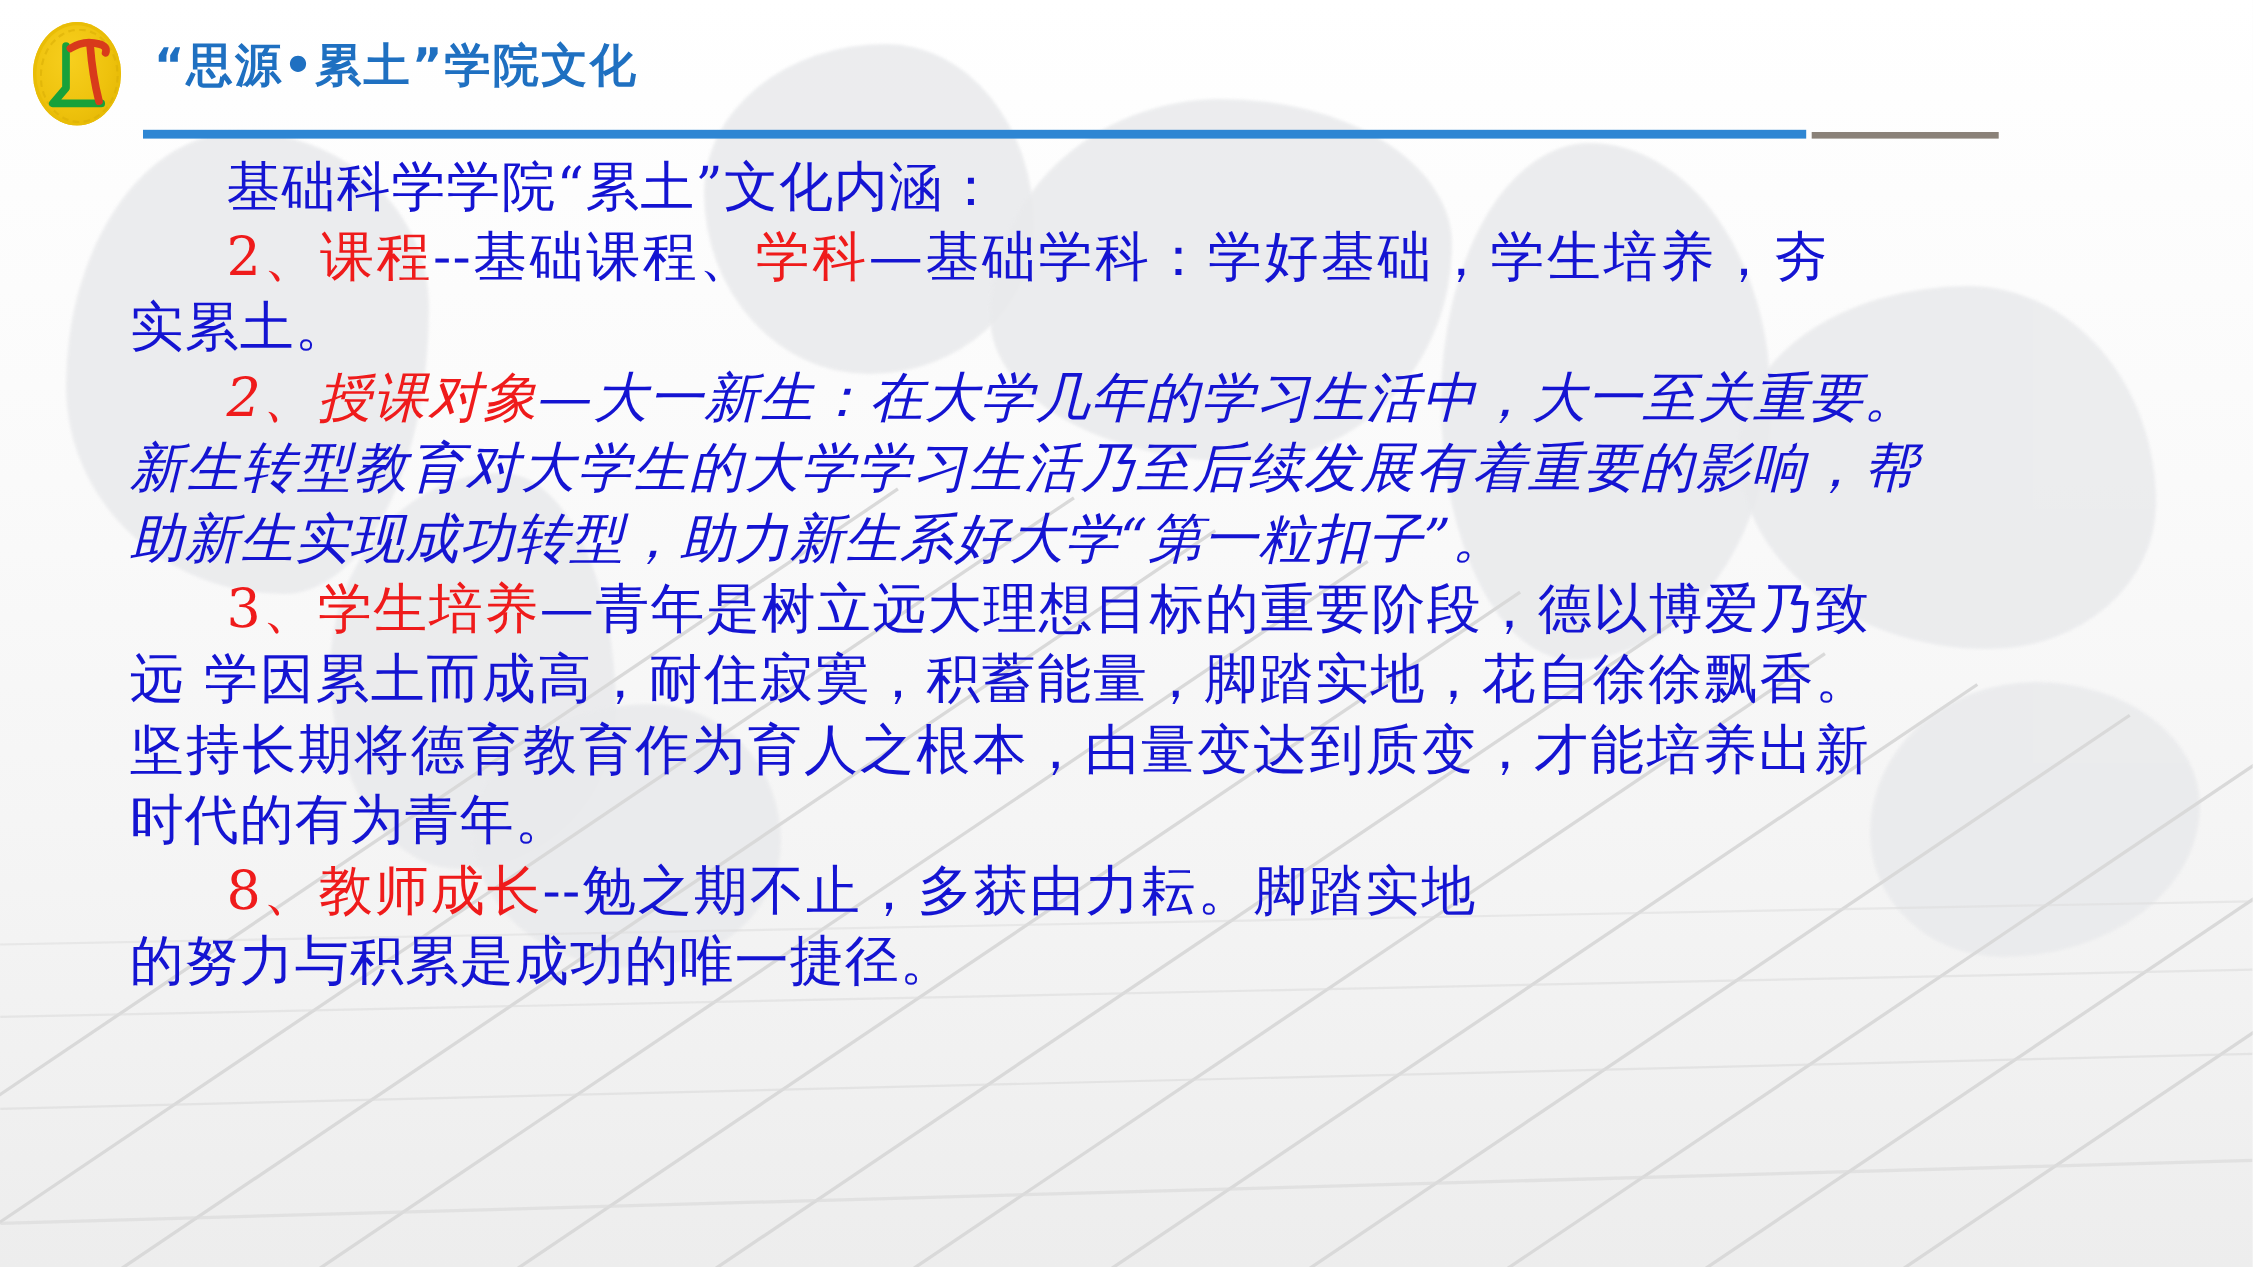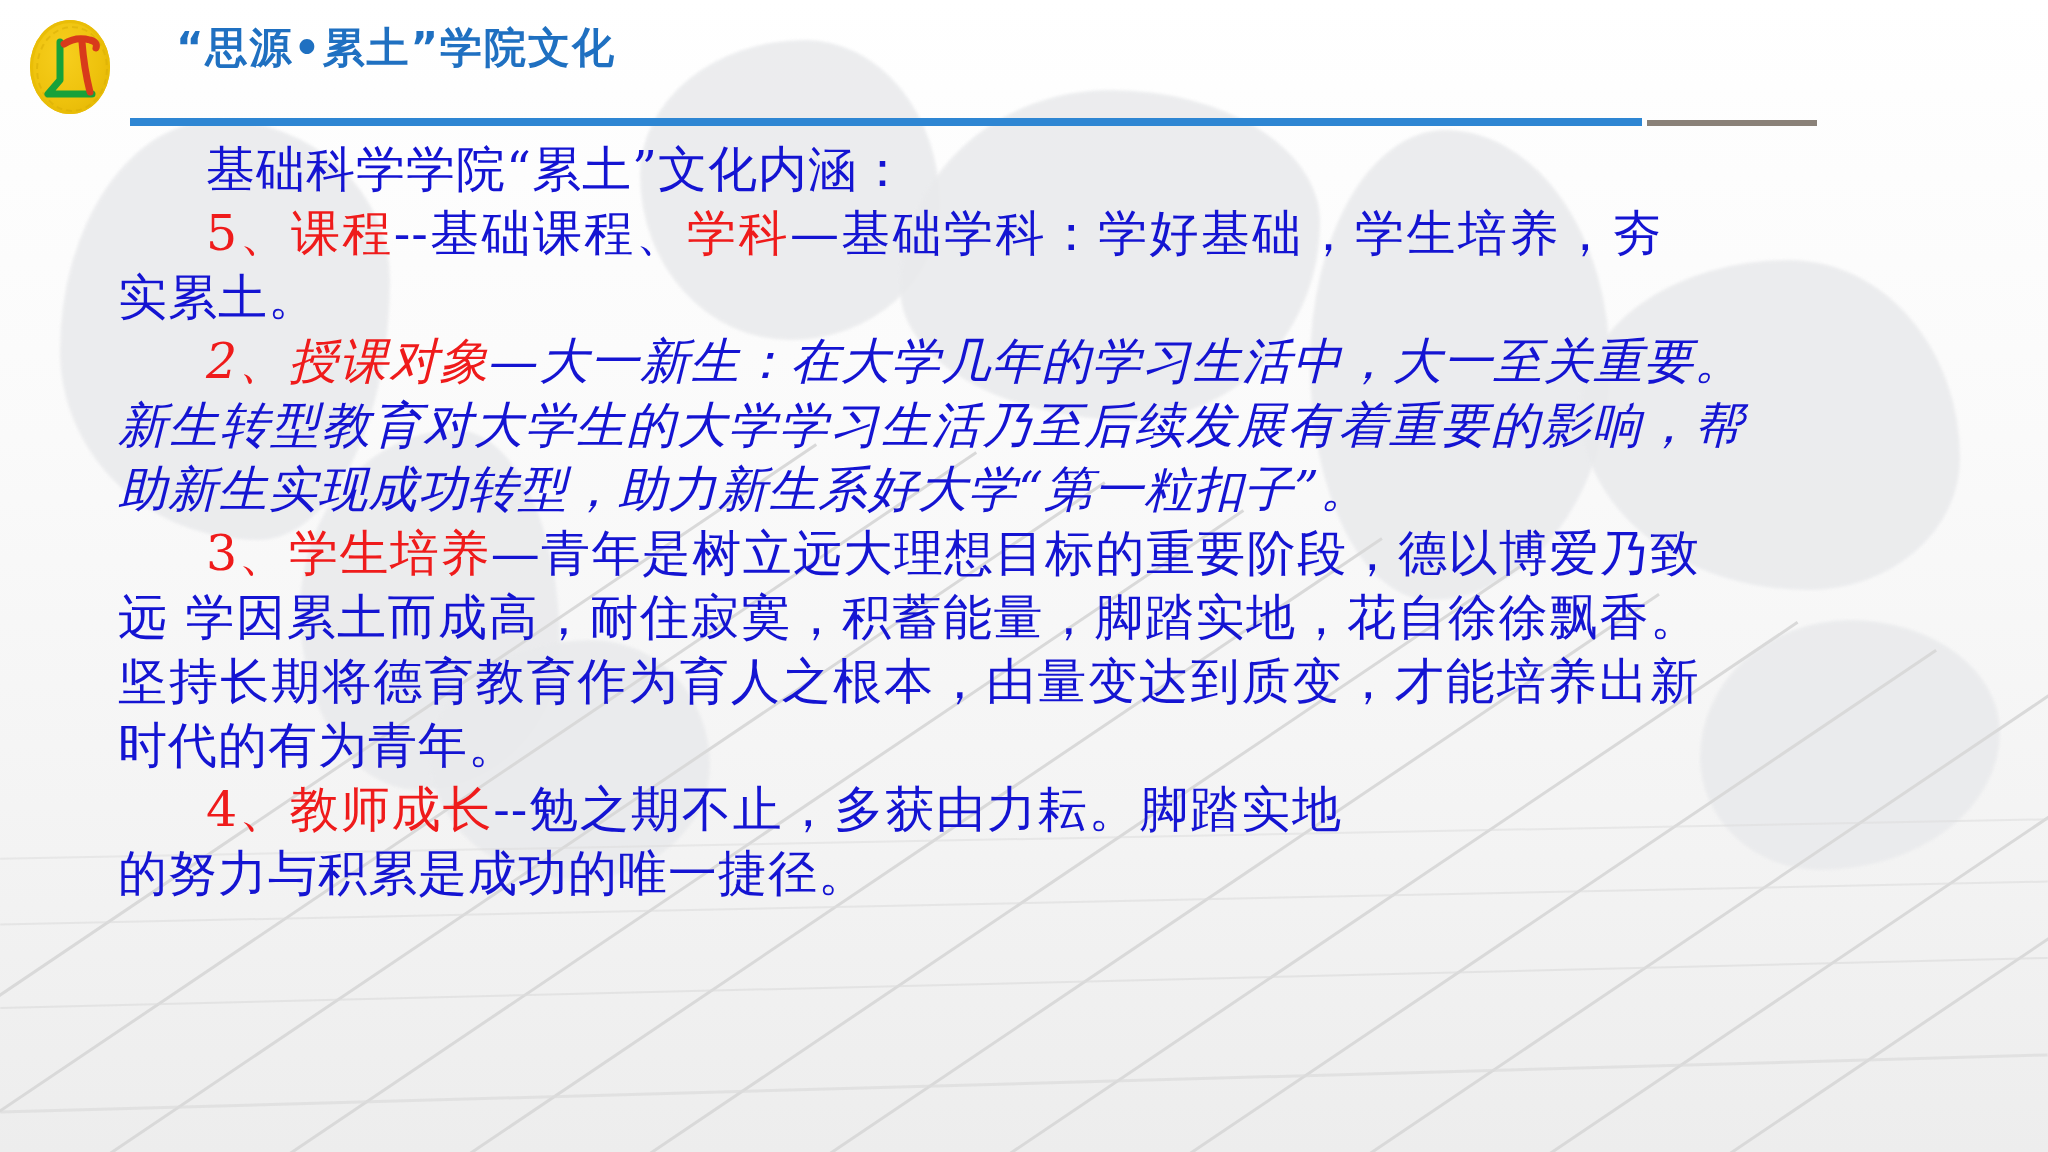--- a/index.html
+++ b/index.html
@@ -44,28 +44,27 @@
     box-shadow:inset 0 0 0 3px #e9bd07;
   }
   #logo .wreath{
     position:absolute;left:14px;top:12px;width:68px;height:82px;
     border-radius:50%;
     border:2px dashed #d9ae06;
     opacity:.55;
   }
   #logo svg{position:absolute;left:8px;top:6px;}
   #title{
-    position:absolute;left:140px;top:20px;
+    position:absolute;left:140px;top:32px;
     font-family:"DejaVu Sans","Liberation Sans",sans-serif;
     font-weight:bold;
     font-size:42px;
     letter-spacing:2px;
     color:#1f70c1;
     white-space:nowrap;
-    margin-left:36px;
   }
   #rule-blue{
     position:absolute;left:130px;top:118px;width:1512px;height:8px;
     background:#2e86d3;
   }
   #rule-gray{
     position:absolute;left:1647px;top:120px;width:170px;height:6px;
     background:#8a8178;
   }
 
@@ -143,29 +142,29 @@
     <div id="rule-gray"></div>
   </div>
 
   <div id="body">
 
     <p class="para p1">
       <span>基础科学学院“累土”文化内涵：</span>
     </p>
 
     <p class="para p2">
-      <span class="red">5、课程</span><span class="blue">--基础课程、</span><span class="red">学科</span><span class="blue">—基础学科：学好基础，学生培养，夯实累土。</span>
+      <span class="red">2、课程</span><span class="blue">--基础课程、</span><span class="red">学科</span><span class="blue">—基础学科：学好基础，学生培养，夯实累土。</span>
     </p>
 
     <p class="para p3">
       <span class="red">2、授课对象</span><span class="blue">—大一新生：在大学几年的学习生活中，大一至关重要。新生转型教育对大学生的大学学习生活乃至后续发展有着重要的影响，帮助新生实现成功转型，助力新生系好大学“第一粒扣子”。</span>
     </p>
 
     <p class="para p4">
       <span class="red">3、学生培养</span><span class="blue">—青年是树立远大理想目标的重要阶段，德以博爱乃致远 学因累土而成高，耐住寂寞，积蓄能量，脚踏实地，花自徐徐飘香。坚持长期将德育教育作为育人之根本，由量变达到质变，才能培养出新时代的有为青年。</span>
     </p>
 
     <p class="para p5">
-      <span class="red">4、教师成长</span><span class="blue">--勉之期不止，多获由力耘。脚踏实地的努力与积累是成功的唯一捷径。</span>
+      <span class="red">8、教师成长</span><span class="blue">--勉之期不止，多获由力耘。脚踏实地的努力与积累是成功的唯一捷径。</span>
     </p>
 
   </div>
 </div>
 
 </body></html>

